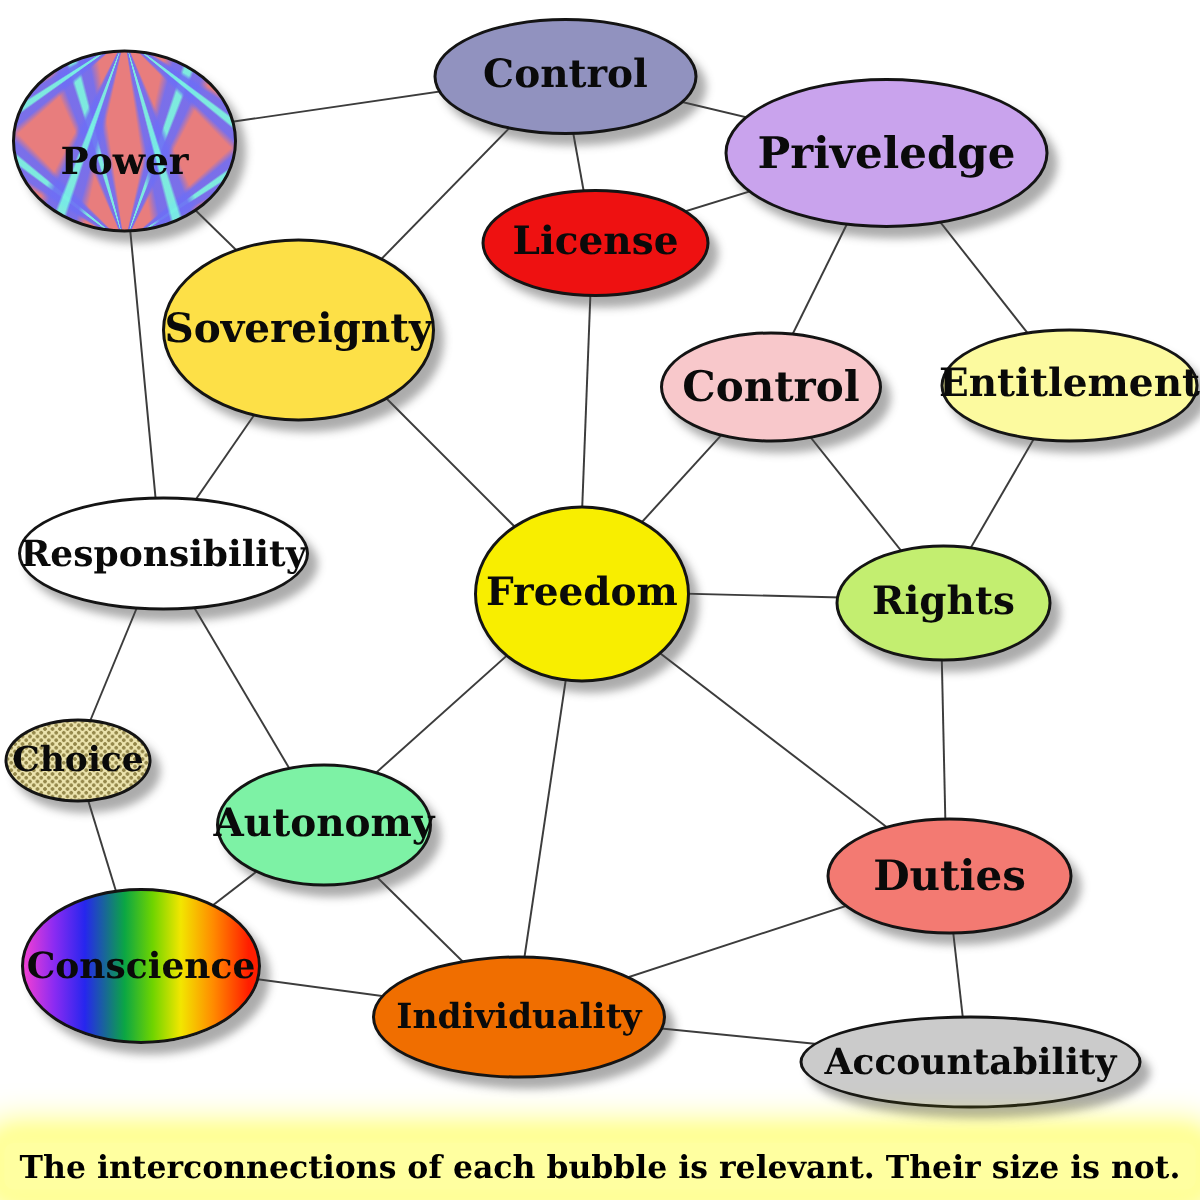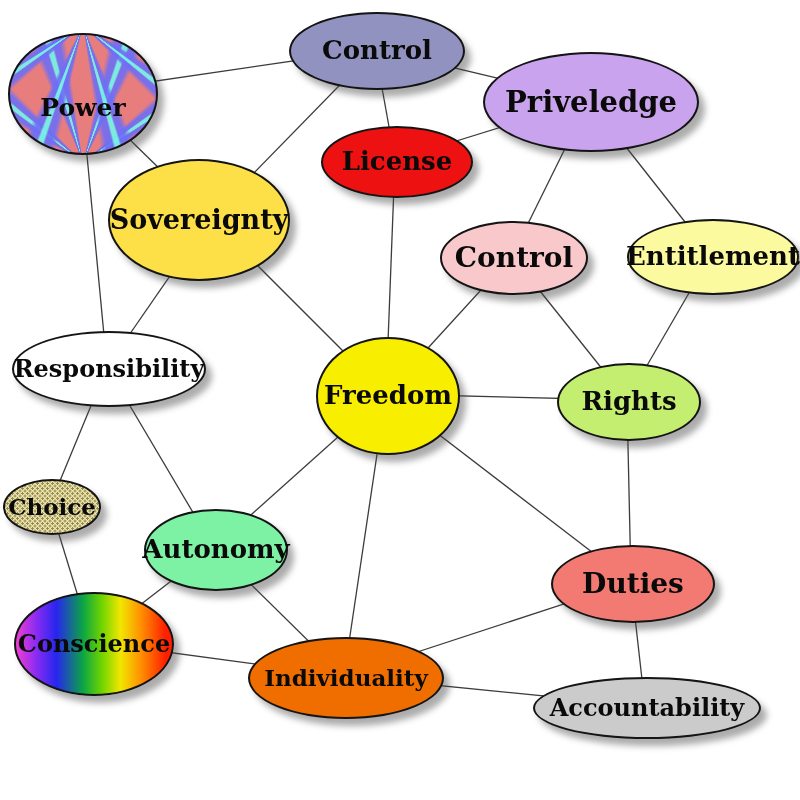--- a/index.html
+++ b/index.html
@@ -140,13 +140,16 @@
       <div class="bubble" id="node-duties" style="left: 551px; top: 545px; width: 160px; height: 74px; background: rgb(243, 122, 114);">
         <div>Duties</div>
       </div>
       <div class="bubble" id="node-responsibility" style="left: 248px; top: 637px; width: 192px; height: 78px; background: rgb(240, 110, 0);">
         <div>Individuality</div>
       </div>
       <div class="bubble" id="node-accountability" style="left: 533px; top: 677px; width: 224px; height: 58px; background: rgb(203, 203, 203);">
         <div>Accountability</div>
       </div>
     </div>
+  <div class="caption">
+    <span>The interconnections of each bubble is relevant. Their size is not.</span>
+  </div>
 </div>
 
 </body></html>

